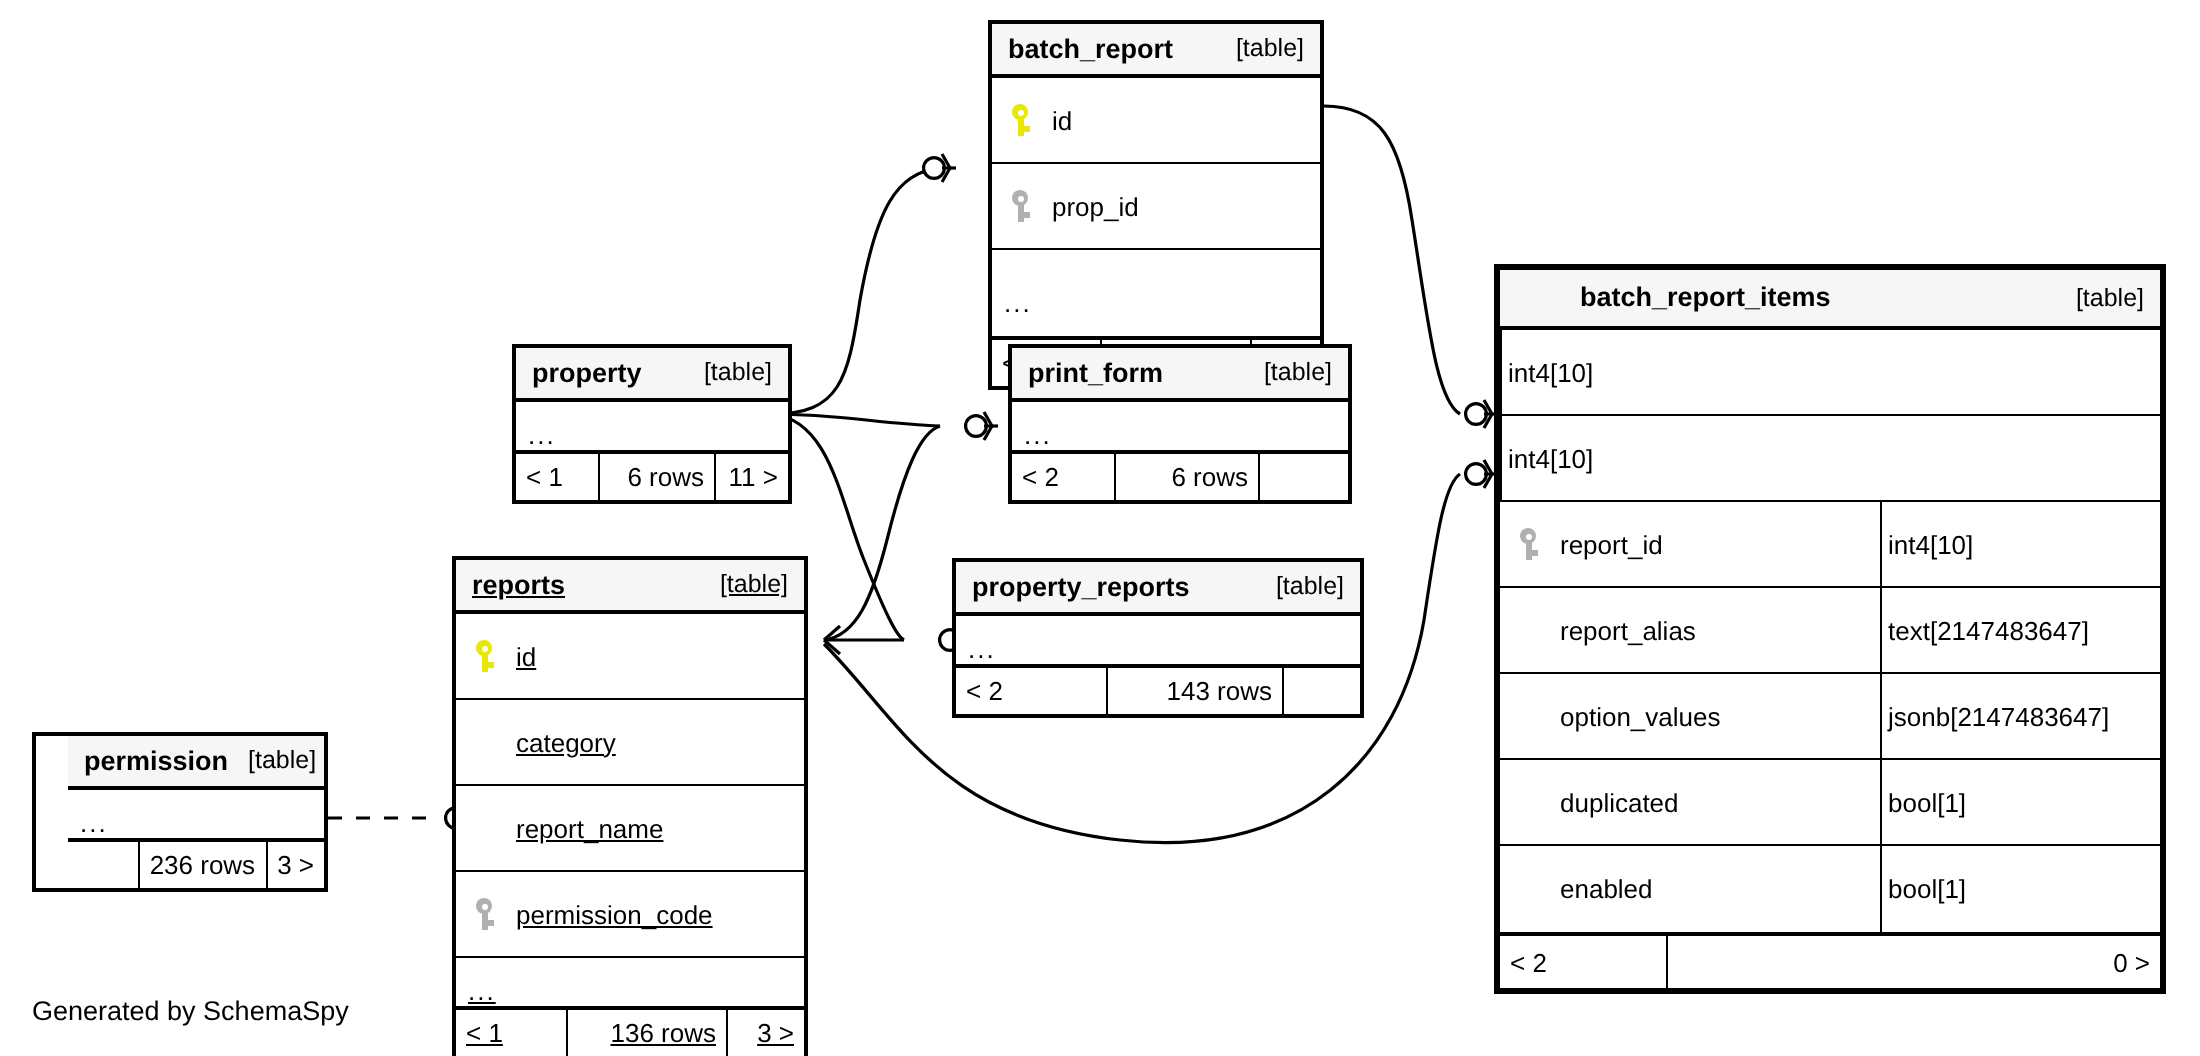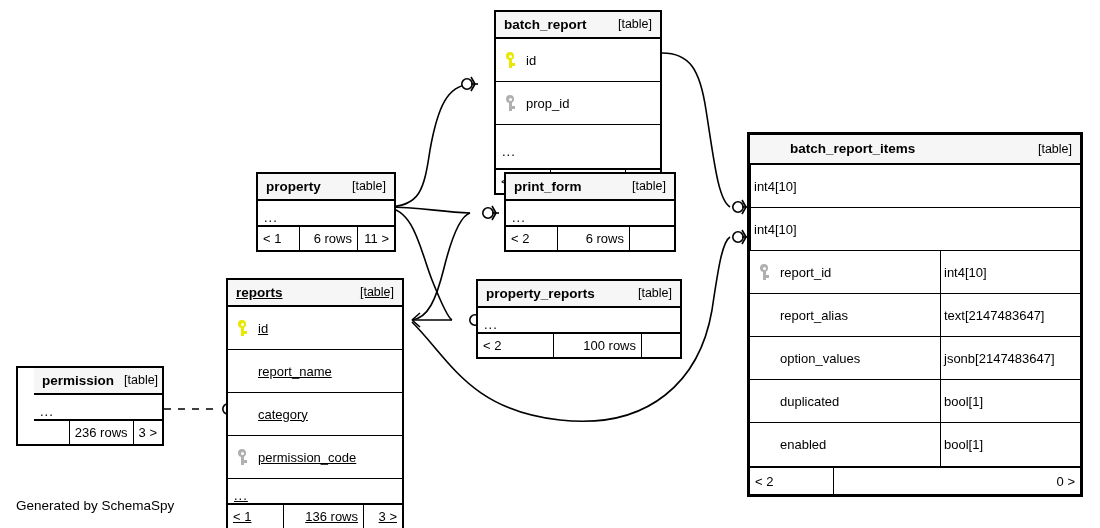--- a/index.html
+++ b/index.html
@@ -363,27 +363,27 @@
               <i class="hole"></i>
               <i class="shaft"></i>
               <i class="tooth"></i>
             </span>
           <span class="lbl">id</span>
         </span>
       </div>
       <div class="row">
         <span class="cname">
           <span class="keyicon spacer"></span>
+          <span class="lbl">category</span>
+        </span>
+      </div>
+      <div class="row">
+        <span class="cname">
+          <span class="keyicon spacer"></span>
           <span class="lbl">report_name</span>
-        </span>
-      </div>
-      <div class="row">
-        <span class="cname">
-          <span class="keyicon spacer"></span>
-          <span class="lbl">category</span>
         </span>
       </div>
       <div class="row">
         <span class="cname">
           <span class="keyicon fk">
               <i class="head"></i>
               <i class="hole"></i>
               <i class="shaft"></i>
               <i class="tooth"></i>
             </span>
@@ -410,21 +410,21 @@
     </div>
     <div class="cols">
       <div class="row ellipsis" style="height:24px;">
         <span class="cname">
             <span class="ell">...</span>
           </span>
       </div>
     </div>
     <div class="foot">
       <span class="fcell fleft" style="width:76px;">&lt; 2</span>
-      <span class="fcell fmid" style="width:88px;">100 rows</span>
+      <span class="fcell fmid" style="width:88px;">143 rows</span>
       <span class="fcell fright" style="flex:1;"></span>
     </div>
   </div>
 
   <div class="node" style="left:16px; top:366px; width:148px;padding-left:16px;">
     <div class="hdr">
       <span class="tname">permission</span>
       <span class="ttag">[table]</span>
     </div>
     <div class="cols">

